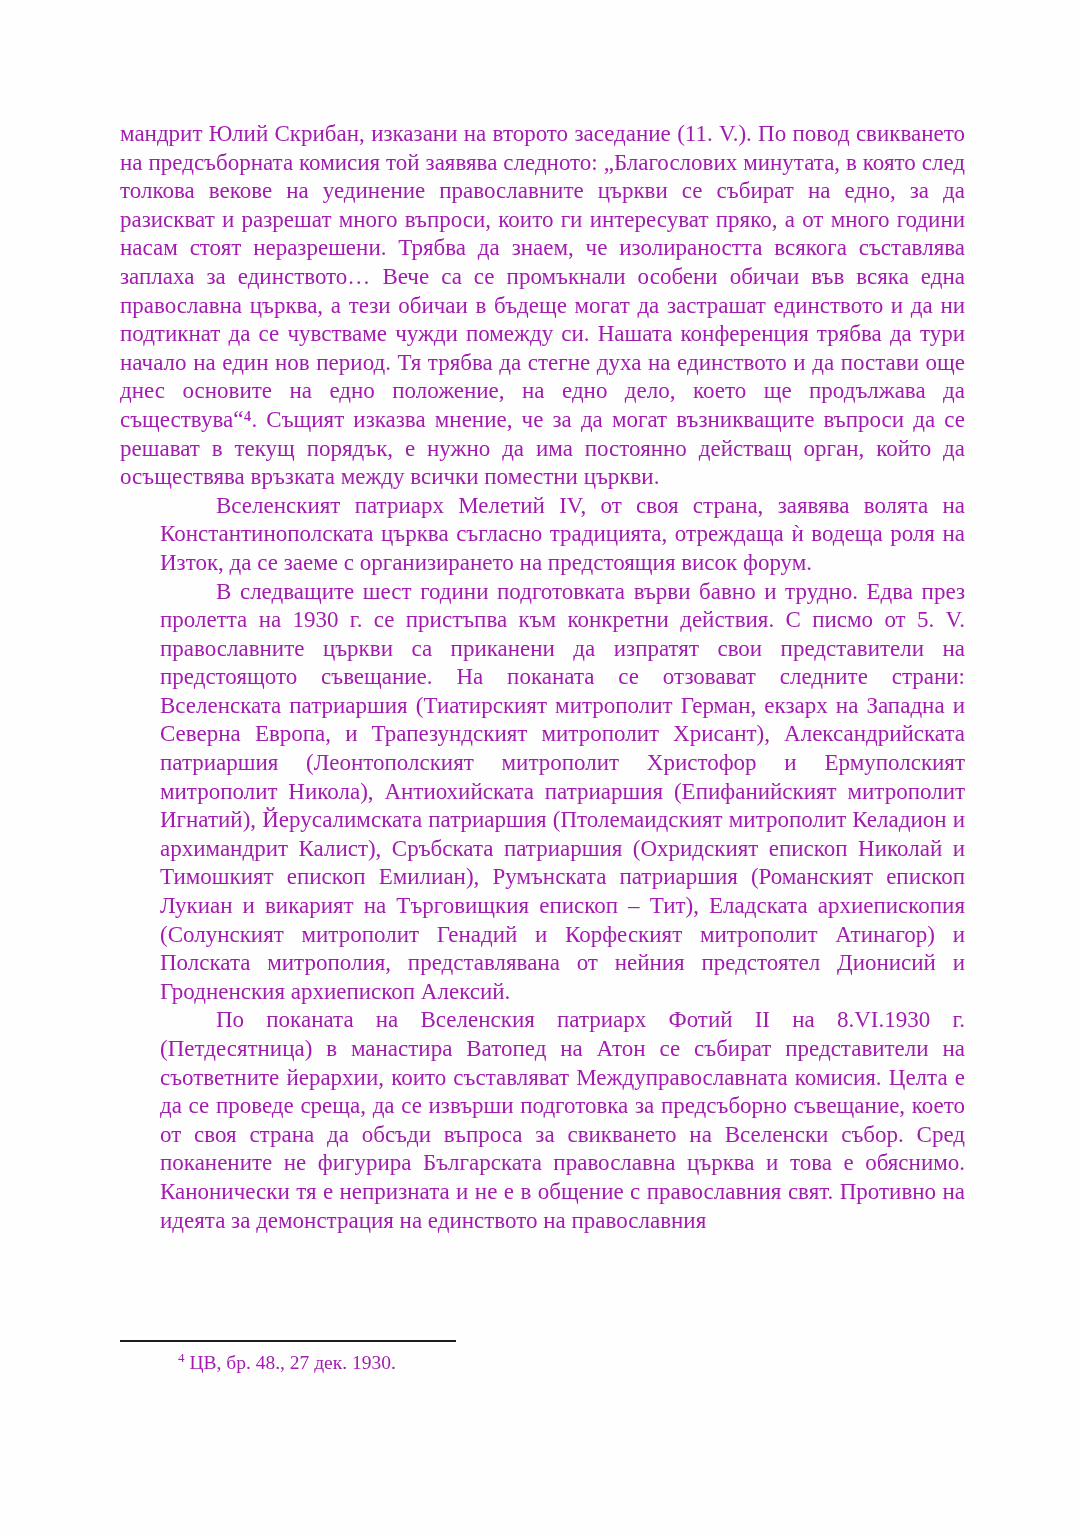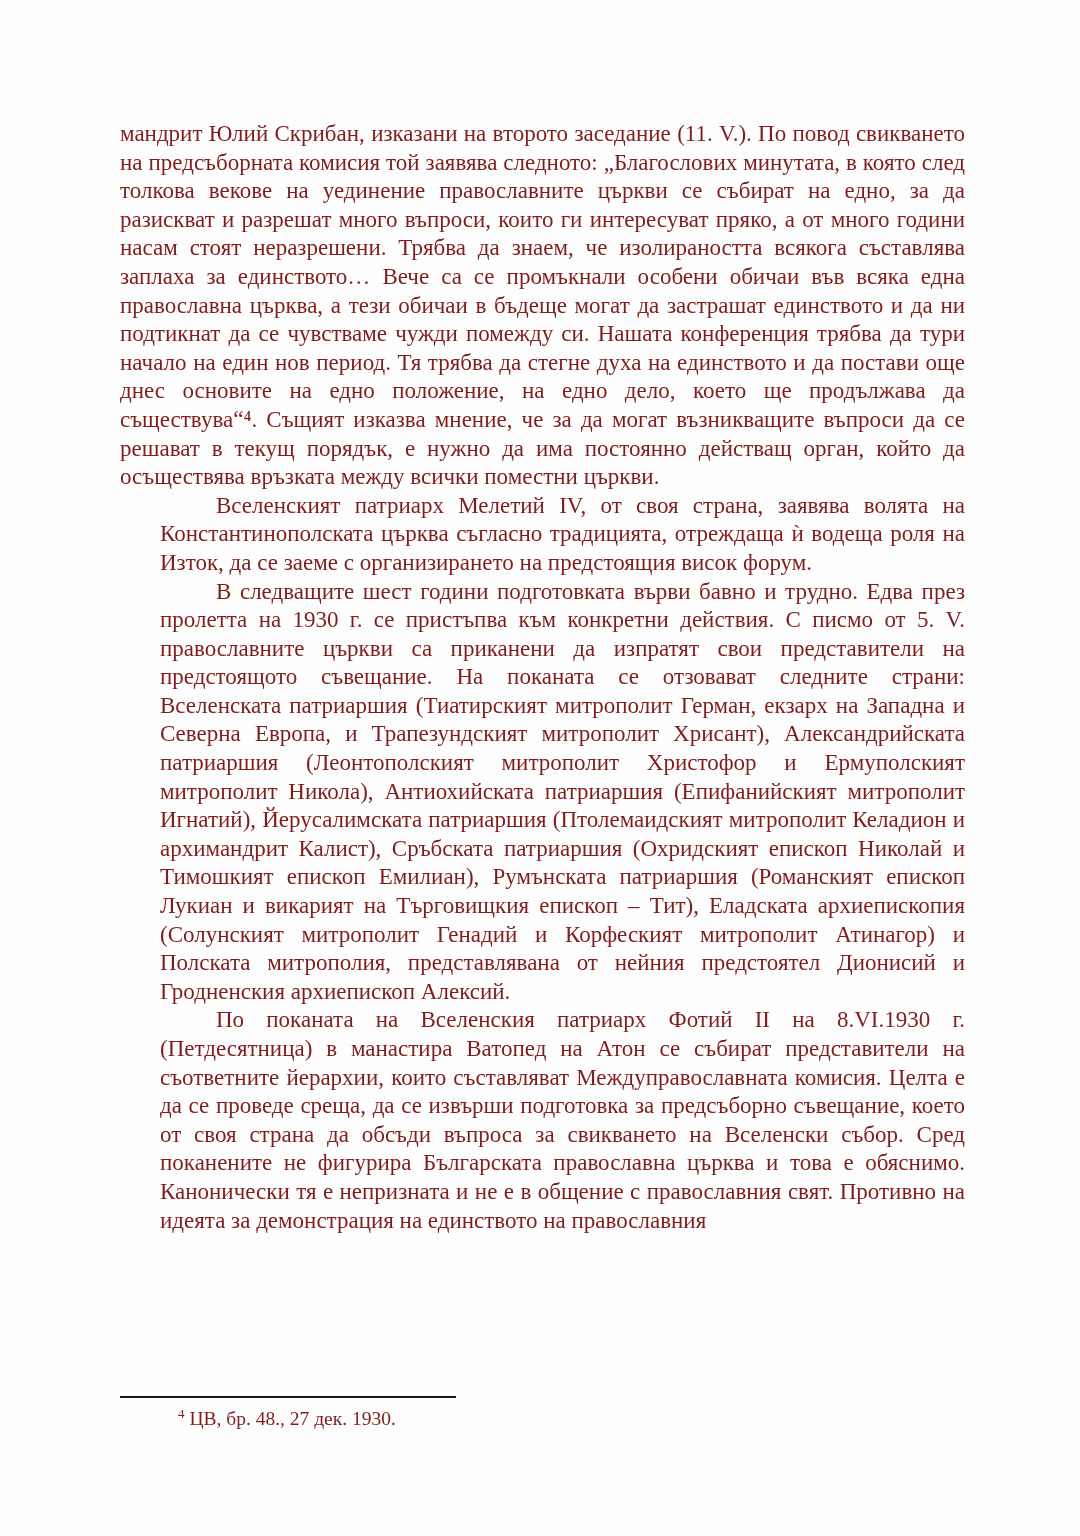--- a/index.html
+++ b/index.html
@@ -6,21 +6,21 @@
     margin: 0;
     padding: 0;
     background: #ffffff;
   }
   .page {
     position: relative;
     width: 1080px;
     height: 1536px;
     background: #fefefe;
     font-family: "Liberation Serif", serif;
-    color: #7f1d1d;
+    color: #a21caf;
     overflow: hidden;
   }
   .text-block {
     position: absolute;
     left: 120px;
     top: 120px;
     width: 845px;
     font-size: 23px;
     line-height: 28.6px;
     text-align: justify;
@@ -29,21 +29,21 @@
     margin: 0;
     padding: 0;
   }
   .text-block p.indent {
     text-indent: 56px;
     margin-left: 40px;
   }
   .footnote-area {
     position: absolute;
     left: 120px;
-    top: 1396px;
+    top: 1340px;
     width: 845px;
   }
   .footnote-rule {
     width: 336px;
     height: 0;
     border-top: 2px solid #1c1c1c;
     margin: 0 0 8px 0;
   }
   .footnote {
     font-size: 19.5px;

